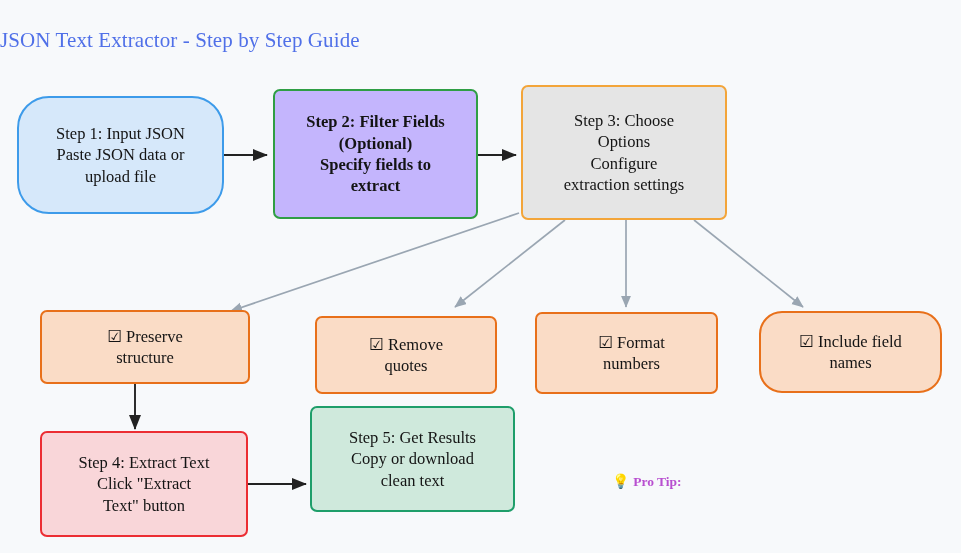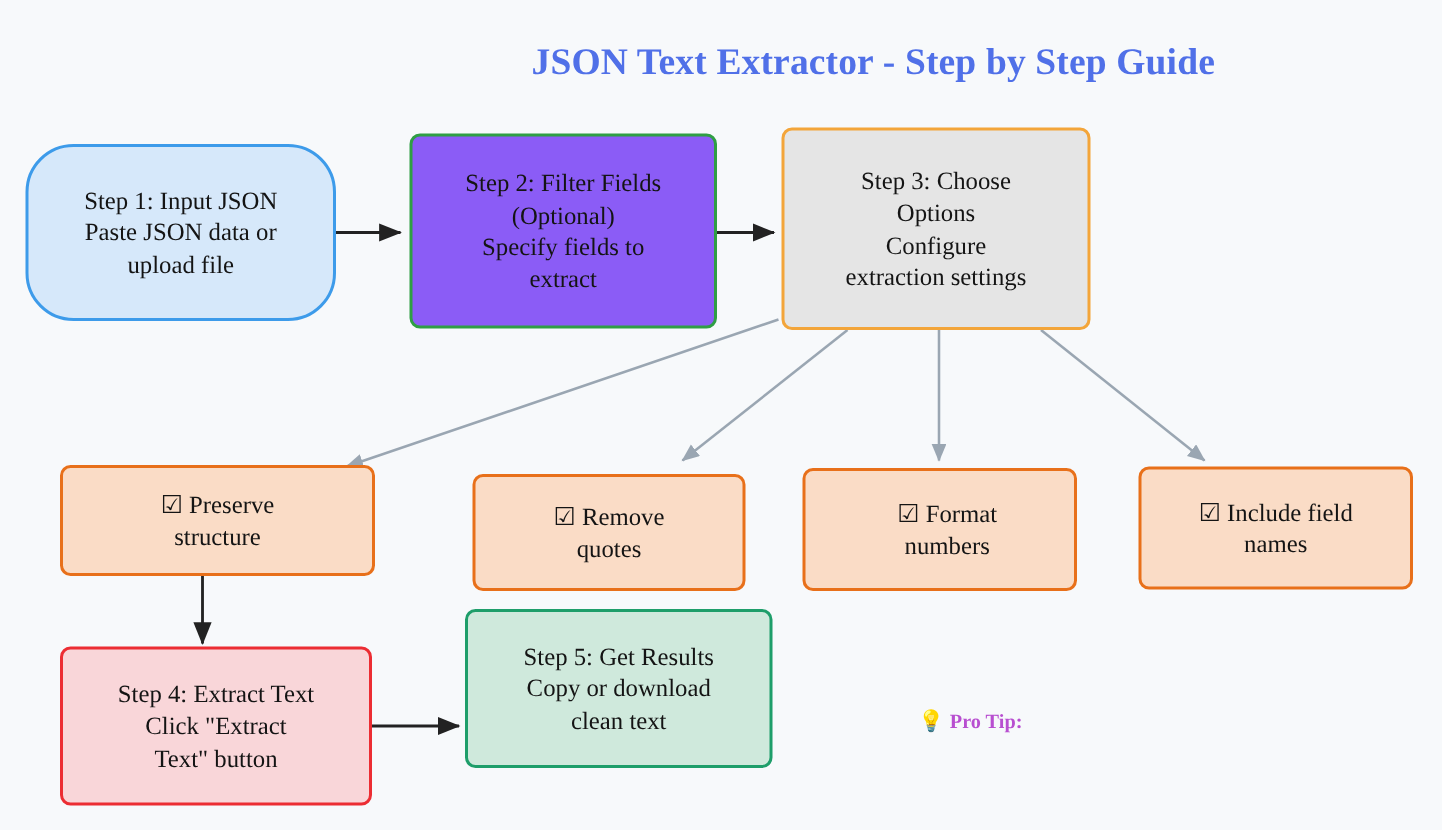--- a/index.html
+++ b/index.html
@@ -24,23 +24,23 @@
     top: 0;
     width: 961px;
     height: 553px;
     pointer-events: none;
   }
   .title {
     position: absolute;
     left: 0;
     top: 28px;
     width: 810px;
-    text-align: right;
-    font-size: 25px;
-    font-weight: bold;
+    text-align: left;
+    font-size: 21px;
+    font-weight: normal;
     color: #5070e8;
     letter-spacing: 0.1px;
   }
   .node {
     position: absolute;
     box-sizing: border-box;
     display: flex;
     align-items: center;
     justify-content: center;
     text-align: center;
@@ -49,22 +49,23 @@
     line-height: 1.30;
     color: #141414;
     padding: 4px 8px;
     white-space: pre-line;
   }
   .node-step1 {
     background: #d6e8fa;
     border: 2.5px solid #3d9bea;
   }
   .node-step2 {
-    background: #8b5cf6;
+    background: #c4b5fd;
     border: 2.5px solid #2f9e44;
+    font-weight: bold;
   }
   .node-step3 {
     background: #e5e5e5;
     border: 2.5px solid #f3a53a;
   }
   .node-opt {
     background: #fadcc6;
     border: 2.5px solid #e8701a;
   }
   .node-step4 {
@@ -150,21 +151,21 @@
   <div class="node node-opt" style="left:315px; top:316px; width:182px; height:78px;">
     <span>☑ Remove
 quotes</span>
   </div>
 
   <div class="node node-opt" style="left:535px; top:312px; width:183px; height:82px;padding-left:18px;">
     <span>☑ Format
 numbers</span>
   </div>
 
-  <div class="node node-opt" style="left:759px; top:311px; width:183px; height:82px;">
+  <div class="node node-opt" style="left:759px; top:311px; width:183px; height:82px;border-radius:23px;">
     <span>☑ Include field
 names</span>
   </div>
 
   <div class="node node-step4" style="left:40px; top:431px; width:208px; height:106px;">
     <span>Step 4: Extract Text
 Click "Extract
 Text" button</span>
   </div>
 

